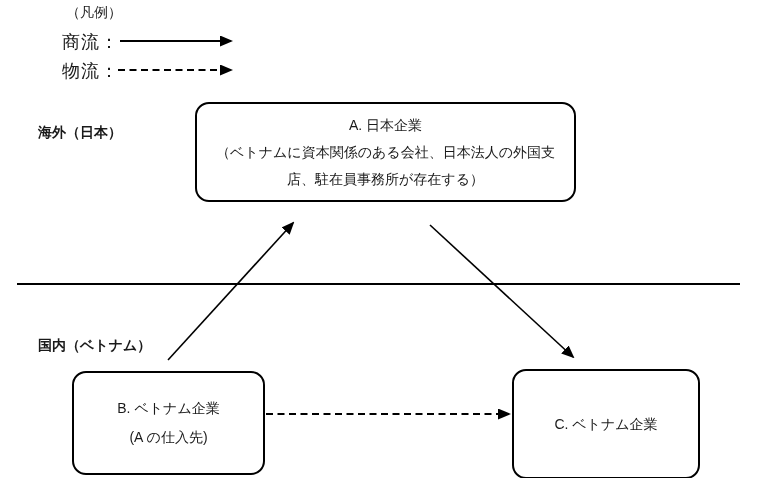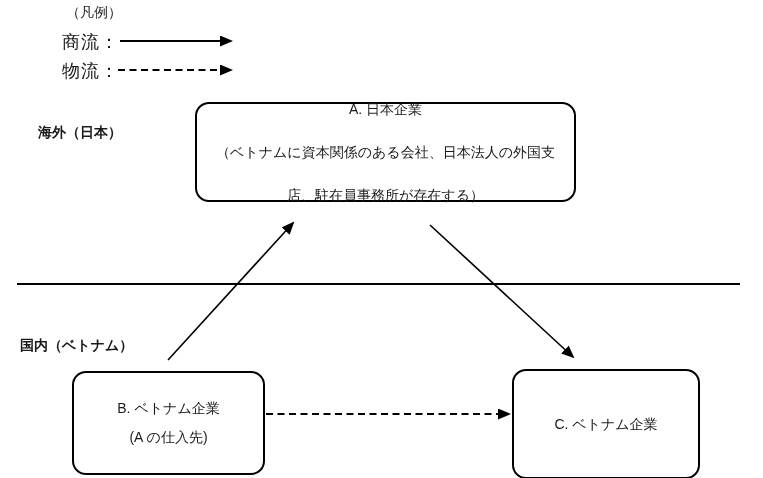--- a/index.html
+++ b/index.html
@@ -29,35 +29,35 @@
     letter-spacing: 1px;
   }
   .legend-label.shoryu { left: 62px; top: 30px; }
   .legend-label.butsuryu { left: 62px; top: 59px; }
   .region-label {
     position: absolute;
     font-size: 14px;
     font-weight: bold;
   }
   .region-label.overseas { left: 38px; top: 124px; }
-  .region-label.domestic { left: 20px; top: 337px; }
+  .region-label.domestic { left: 38px; top: 337px; }
   .node-box {
     position: absolute;
     border: 2.5px solid #000000;
     border-radius: 14px;
     background: #ffffff;
     display: flex;
     flex-direction: column;
     justify-content: center;
     align-items: center;
     text-align: center;
     font-size: 14px;
   }
   .node-box .line { line-height: 27px; white-space: nowrap; }
-  #box-a { left: 195px; top: 102px; width: 381px; height: 100px; gap: 16px; }
+  #box-a { left: 195px; top: 102px; width: 381px; height: 100px; }
   #box-b { left: 72px;  top: 371px; width: 193px; height: 104px; }
   #box-c { left: 512px; top: 369px; width: 188px; height: 110px; }
   #box-b .line, #box-c .line { line-height: 29px; }
 </style>
 </head>
 <body>
 
 <div id="canvas">
 
   <svg id="arrow-layer" viewBox="0 0 763 478" xmlns="http://www.w3.org/2000/svg">

